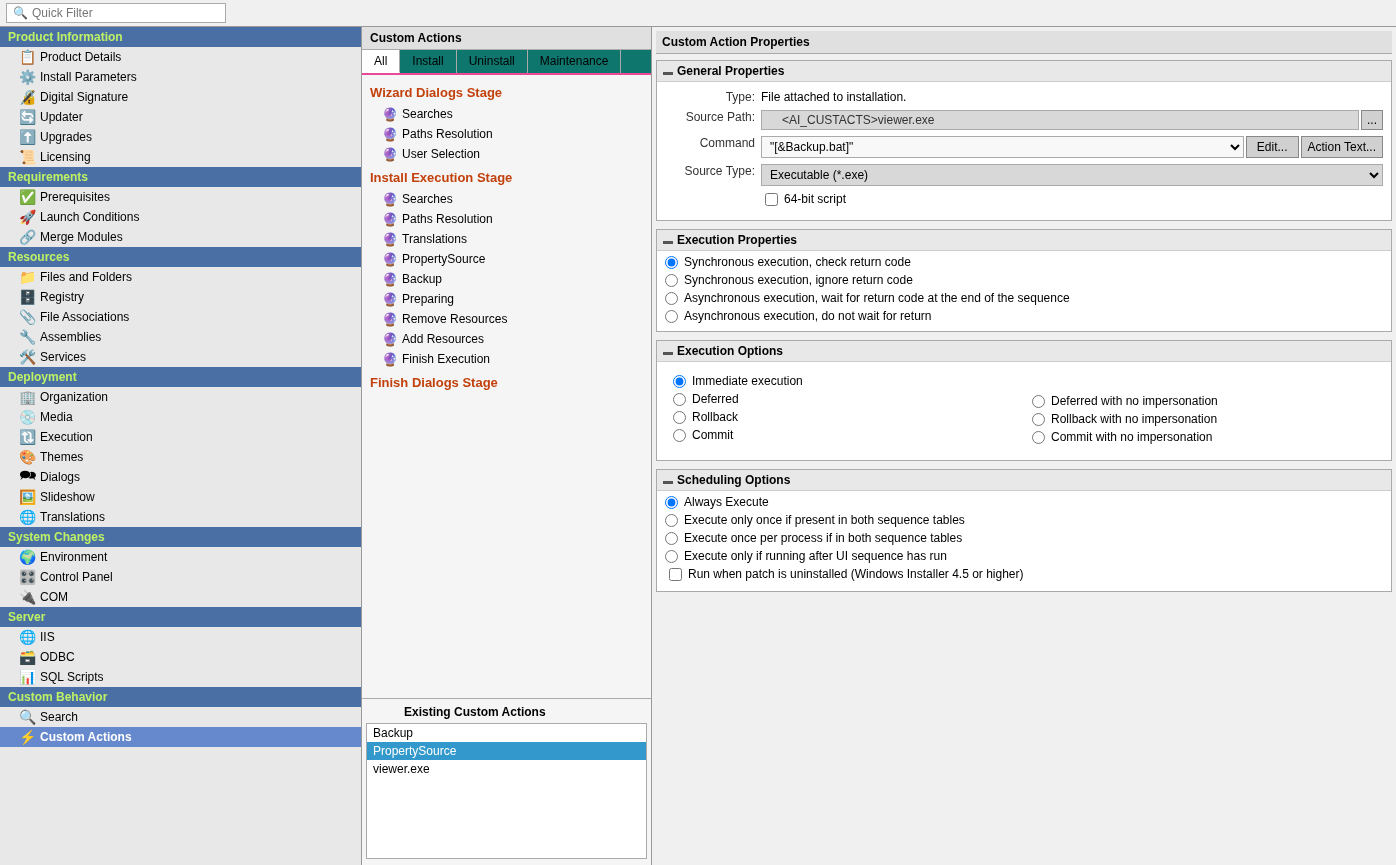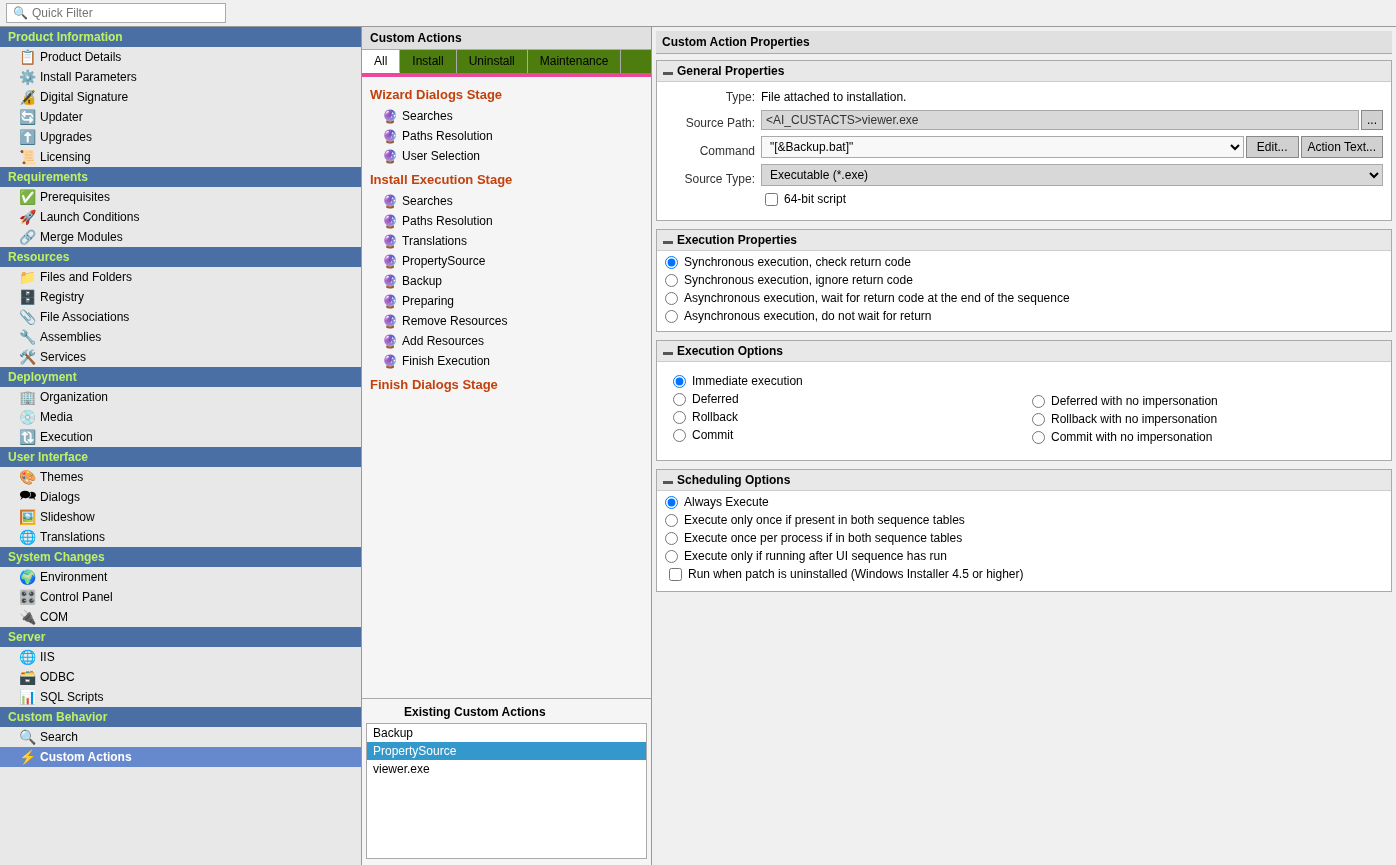--- a/index.html
+++ b/index.html
@@ -18,21 +18,21 @@
     .sidebar-section-header { background: #4a6fa5; color: #bef264; font-weight: bold; padding: 3px 8px; font-size: 12px; cursor: default; }
     .sidebar-item { display: flex; align-items: center; padding: 2px 8px 2px 20px; cursor: pointer; gap: 4px; }
     .sidebar-item.active { background: #bdd5f0; }
     .sidebar-item .icon { width: 16px; height: 16px; display: inline-flex; align-items: center; justify-content: center; font-size: 14px; flex-shrink: 0; }
     .sidebar-item span { font-size: 12px; }
 
     
     .center-panel { width: 290px; background: #f5f5f5; border-right: 1px solid #999; display: flex; flex-direction: column; }
     .panel-title { background: #e0e0e0; border-bottom: 1px solid #aaa; padding: 4px 8px; font-weight: bold; font-size: 12px; }
 
-    .tabs-bar { display: flex; background: #4d7c0f; border-bottom: 4px solid #ec4899; }
+    .tabs-bar { display: flex; background: #0f766e; border-bottom: 2px solid #ec4899; }
     .tab { padding: 4px 12px; cursor: pointer; border-right: 1px solid #aaa; font-size: 12px; }
     .tab.active { background: white; border-bottom: 1px solid white; position: relative; }
 
     .stage-content { flex: 1; overflow-y: auto; padding: 4px; }
     .stage-title { color: #c2410c; font-size: 13px; font-weight: bold; padding: 6px 4px 4px 4px; }
     .stage-item { display: flex; align-items: center; padding: 2px 4px 2px 16px; cursor: pointer; gap: 4px; }
     .stage-item .stage-icon { width: 16px; height: 16px; display: inline-flex; align-items: center; justify-content: center; font-size: 13px; flex-shrink: 0; }
 
     .existing-section { border-top: 1px solid #aaa; padding: 4px; }
     .existing-title { font-weight: bold; padding: 2px 4px; font-size: 12px; margin-left: 34px; }
@@ -42,24 +42,24 @@
 
     
     .right-panel { flex: 1; background: #f0f0f0; overflow-y: auto; padding: 4px; }
     .right-panel-title { font-weight: bold; padding: 4px 6px; font-size: 12px; background: #e0e0e0; border-bottom: 1px solid #aaa; margin-bottom: 6px; }
 
     .properties-group { border: 1px solid #aaa; background: white; margin-bottom: 8px; }
     .group-header { display: flex; align-items: center; gap: 4px; background: #e8e8e8; padding: 3px 6px; border-bottom: 1px solid #ccc; font-weight: bold; font-size: 12px; }
     .collapse-btn { cursor: pointer; font-size: 10px; color: #555; }
     .group-body { padding: 8px; }
 
-    .prop-row { display: flex; align-items: flex-end; margin-bottom: 6px; gap: 6px; }
+    .prop-row { display: flex; align-items: flex-start; margin-bottom: 6px; gap: 6px; }
     .prop-label { width: 90px; text-align: right; font-size: 12px; color: #333; flex-shrink: 0; }
     .prop-value { flex: 1; }
-    .prop-input { width: 100%; border: 1px solid #aaa; padding: 2px 4px; background: #e8e8e8; color: #333; font-size: 12px; }
+    .prop-input { width: 100%; border: 1px solid #aaa; padding: 2px 20px; background: #e8e8e8; color: #333; font-size: 12px; }
     .prop-input-edit { display: flex; gap: 2px; }
     .prop-input-edit .btn-edit { background: #d0d0d0; border: 1px solid #888; padding: 2px 10px; cursor: pointer; font-size: 12px; }
     .prop-input-edit .btn-action-text { background: #d0d0d0; border: 1px solid #888; padding: 2px 6px; cursor: pointer; font-size: 12px; }
 
     .checkbox-row { display: flex; align-items: center; gap: 6px; margin-left: 100px; margin-bottom: 6px; font-size: 12px; }
     .checkbox-row input[type=checkbox] { margin: 0; }
 
     .select-box { width: 100%; border: 1px solid #aaa; padding: 2px 4px; font-size: 12px; background: #f8f8f8; }
 
     
@@ -152,21 +152,20 @@
       </div>
     <div class="sidebar-item">
         <span class="icon">💿</span>
         <span>Media</span>
       </div>
     <div class="sidebar-item">
         <span class="icon">🔃</span>
         <span>Execution</span>
       </div>
 
-    <div class="sidebar-section-header">User Interface</div>
     <div class="sidebar-item">
         <span class="icon">🎨</span>
         <span>Themes</span>
       </div>
     <div class="sidebar-item">
         <span class="icon">🗪</span>
         <span>Dialogs</span>
       </div>
     <div class="sidebar-item">
         <span class="icon">🖼️</span>

